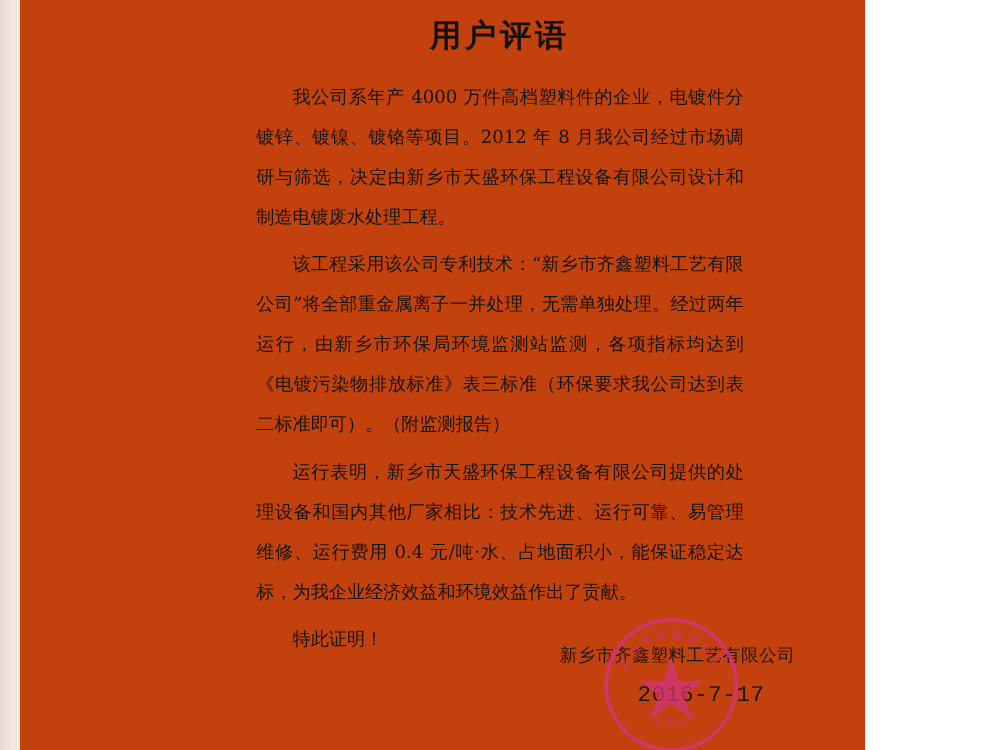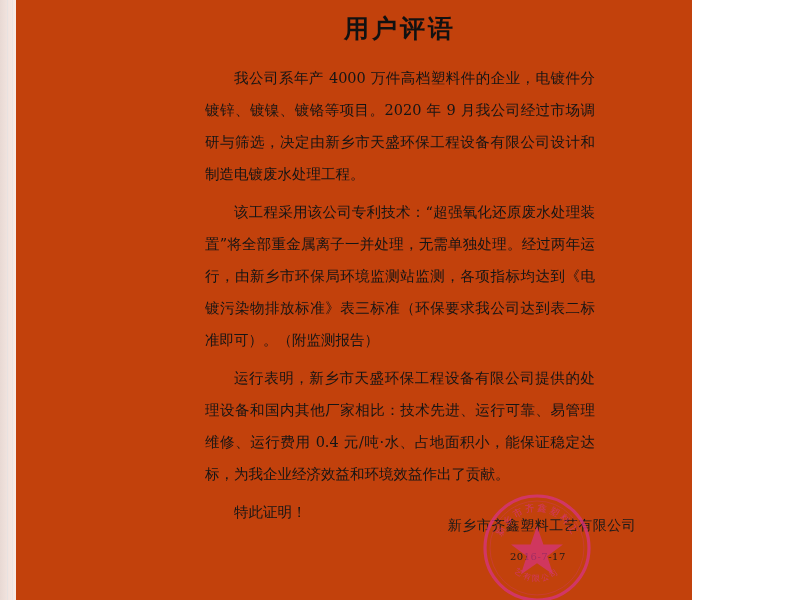--- a/index.html
+++ b/index.html
@@ -86,26 +86,27 @@
     text-align: left;
   }
   .sign-company {
     font-size: 14px;
     line-height: 20px;
     color: #1a1a1a;
     letter-spacing: 0.5px;
     text-align: center;
   }
   .sign-date {
-    font-size: 10px;
+    font-size: 18px;
     line-height: 20px;
     color: #1a1a1a;
     margin-top: 12px;
     margin-left: 118px;
     letter-spacing: 0.5px;
+    font-family: Liberation Mono, monospace;
   }
 
   
   .seal {
     position: absolute;
     left: 482px;
     top: 493px;
     width: 110px;
     height: 110px;
     pointer-events: none;
@@ -122,22 +123,22 @@
 
 <div class="page">
 
   <div class="scan-edge"></div>
   <div class="scan-streak" style="left:7px;"></div>
   <div class="scan-streak" style="left:12px; opacity:0.45;"></div>
 
   <div class="doc-title">用户评语</div>
 
   <div class="body-block">
-    <p class="para">我公司系年产 4000 万件高档塑料件的企业，电镀件分镀锌、镀镍、镀铬等项目。2020 年 9 月我公司经过市场调研与筛选，决定由新乡市天盛环保工程设备有限公司设计和制造电镀废水处理工程。</p>
-    <p class="para">该工程采用该公司专利技术：“超强氧化还原废水处理装置”将全部重金属离子一并处理，无需单独处理。经过两年运行，由新乡市环保局环境监测站监测，各项指标均达到《电镀污染物排放标准》表三标准（环保要求我公司达到表二标准即可）。（附监测报告）</p>
+    <p class="para">我公司系年产 4000 万件高档塑料件的企业，电镀件分镀锌、镀镍、镀铬等项目。2012 年 8 月我公司经过市场调研与筛选，决定由新乡市天盛环保工程设备有限公司设计和制造电镀废水处理工程。</p>
+    <p class="para">该工程采用该公司专利技术：“新乡市齐鑫塑料工艺有限公司”将全部重金属离子一并处理，无需单独处理。经过两年运行，由新乡市环保局环境监测站监测，各项指标均达到《电镀污染物排放标准》表三标准（环保要求我公司达到表二标准即可）。（附监测报告）</p>
     <p class="para">运行表明，新乡市天盛环保工程设备有限公司提供的处理设备和国内其他厂家相比：技术先进、运行可靠、易管理维修、运行费用 0.4 元/吨·水、占地面积小，能保证稳定达标，为我企业经济效益和环境效益作出了贡献。</p>
     <p class="para last">特此证明！</p>
   </div>
 
   <div class="sign-block">
     <div class="sign-company">新乡市齐鑫塑料工艺有限公司</div>
     <div class="sign-date">2016-7-17</div>
   </div>
 
   <div class="seal">

